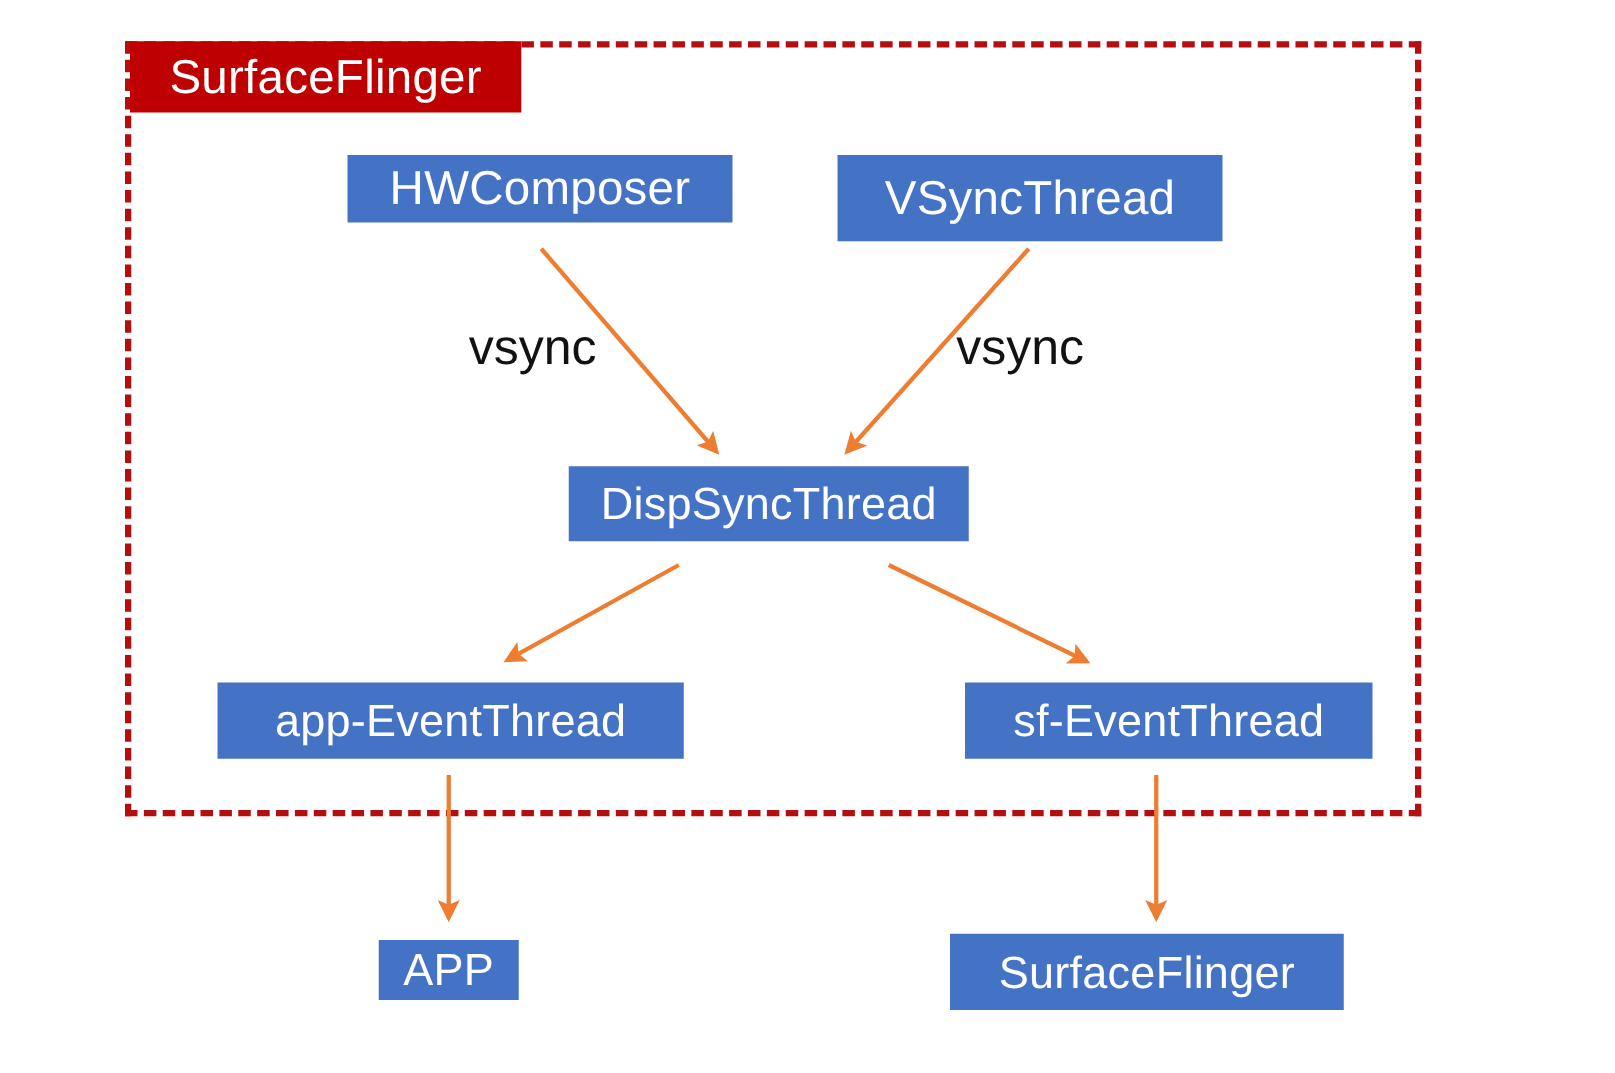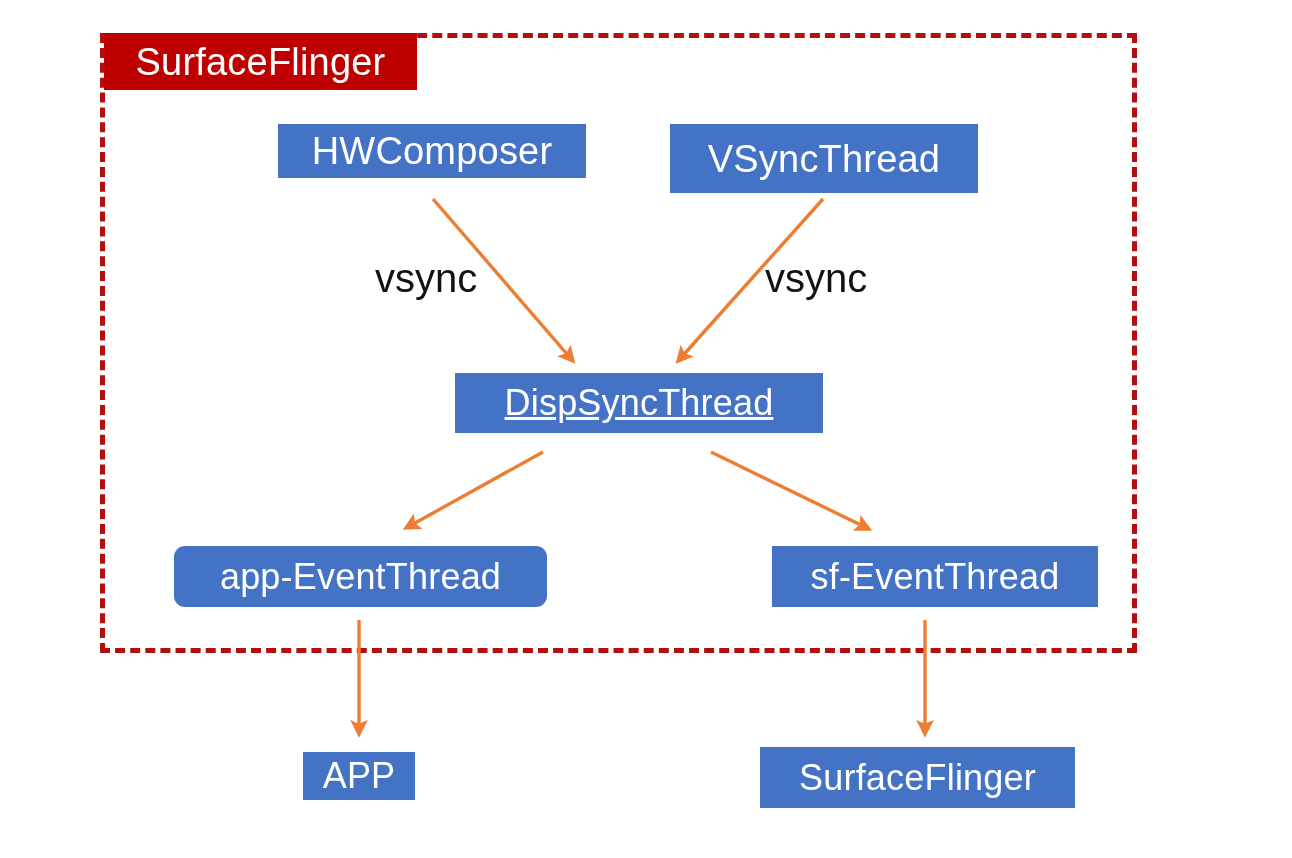--- a/index.html
+++ b/index.html
@@ -70,22 +70,22 @@
         <line x1="711" y1="452" x2="869" y2="529" stroke="#ED7D31" stroke-width="3.4" marker-end="url(#arrowhead)"></line>
         <line x1="359" y1="620" x2="359" y2="734" stroke="#ED7D31" stroke-width="3.4" marker-end="url(#arrowhead)"></line>
         <line x1="925" y1="620" x2="925" y2="734" stroke="#ED7D31" stroke-width="3.4" marker-end="url(#arrowhead)"></line>
       </g>
   </svg>
 
   <div id="node-layer">
       <div class="node node-red" style="left: 104px; top: 33px; width: 313px; height: 57px; font-size: 38px; color: rgb(255, 255, 255);">SurfaceFlinger</div>
       <div class="node node-blue" style="left: 278px; top: 124px; width: 308px; height: 54px; font-size: 38px; color: rgb(255, 255, 255);">HWComposer</div>
       <div class="node node-blue" style="left: 670px; top: 124px; width: 308px; height: 69px; font-size: 38px; color: rgb(255, 255, 255);">VSyncThread</div>
-      <div class="node node-blue" style="left: 455px; top: 373px; width: 368px; height: 60px; font-size: 36px; color: rgb(255, 255, 255); text-decoration: underline;">DispSyncThread</div>
-      <div class="node node-blue" style="left: 174px; top: 546px; width: 373px; height: 61px; font-size: 36px; color: rgb(255, 255, 255); border-radius: 11px;">app-EventThread</div>
+      <div class="node node-blue" style="left: 455px; top: 373px; width: 320px; height: 60px; font-size: 36px; color: rgb(255, 255, 255);">DispSyncThread</div>
+      <div class="node node-blue" style="left: 174px; top: 546px; width: 373px; height: 61px; font-size: 36px; color: rgb(255, 255, 255);">app-EventThread</div>
       <div class="node node-blue" style="left: 772px; top: 546px; width: 326px; height: 61px; font-size: 36px; color: rgb(255, 255, 255);">sf-EventThread</div>
       <div class="node node-blue" style="left: 303px; top: 752px; width: 112px; height: 48px; font-size: 36px; color: rgb(255, 255, 255);">APP</div>
       <div class="node node-blue" style="left: 760px; top: 747px; width: 315px; height: 61px; font-size: 36px; color: rgb(255, 255, 255);">SurfaceFlinger</div>
     </div>
   <div id="label-layer">
       <div class="edge-label" style="left: 375px; top: 258px; font-size: 40px; color: rgb(18, 18, 18);">vsync</div>
       <div class="edge-label" style="left: 765px; top: 258px; font-size: 40px; color: rgb(18, 18, 18);">vsync</div>
     </div>
 
 </div>

